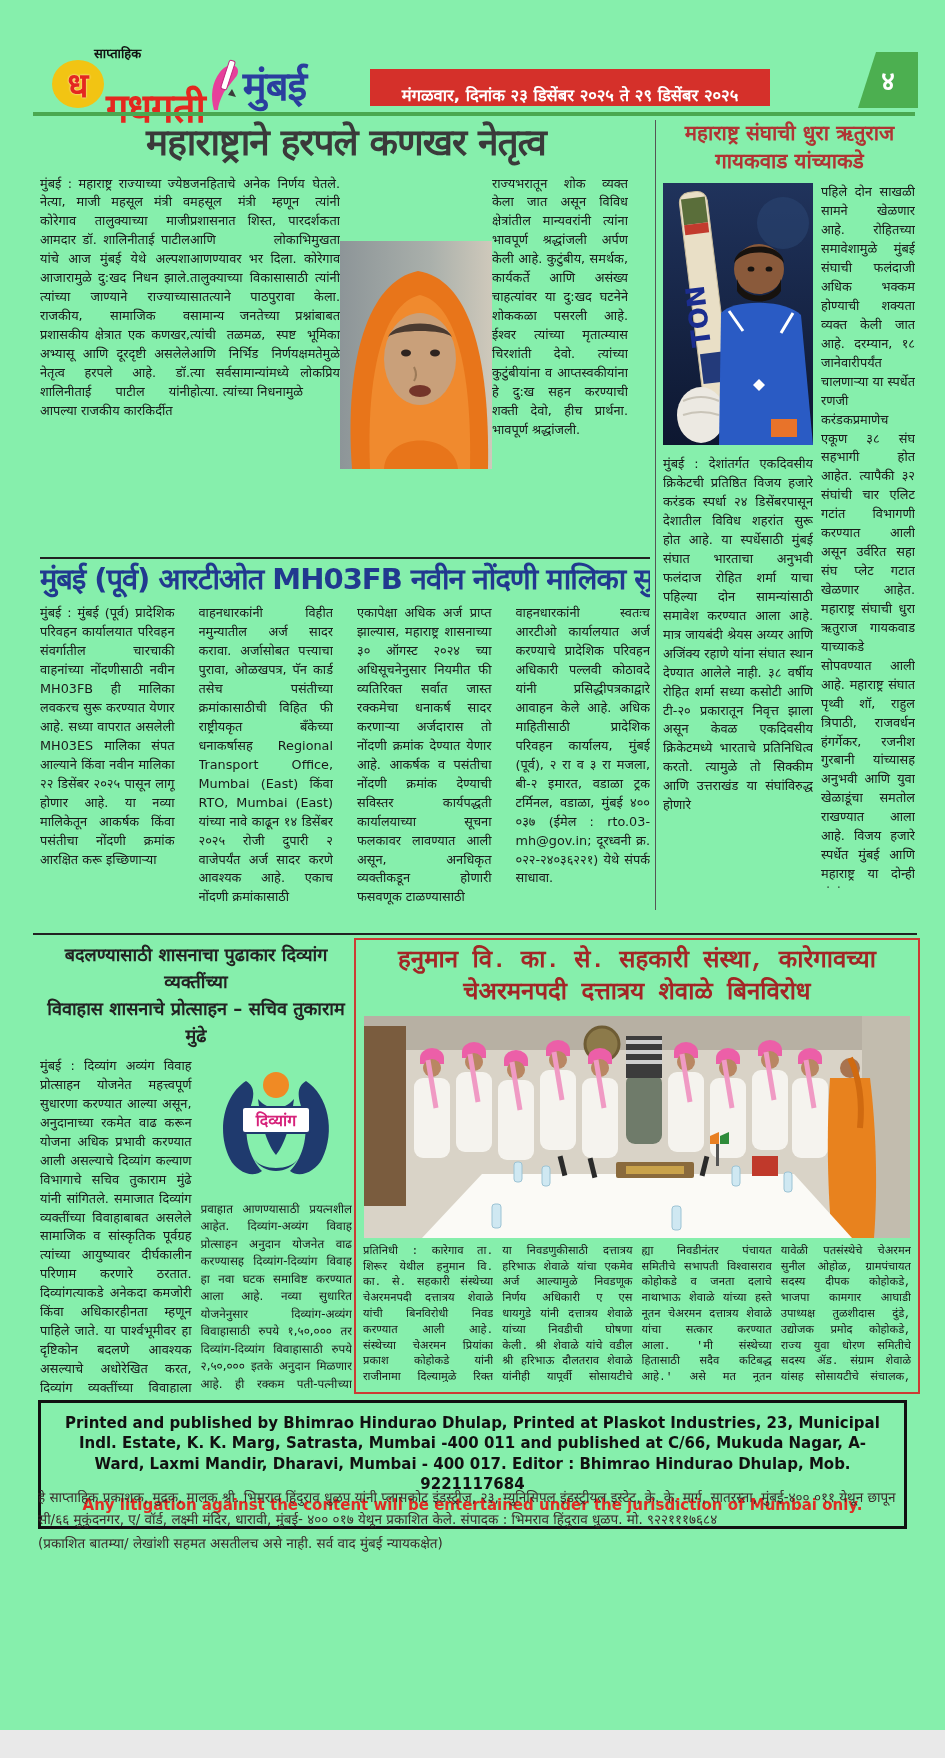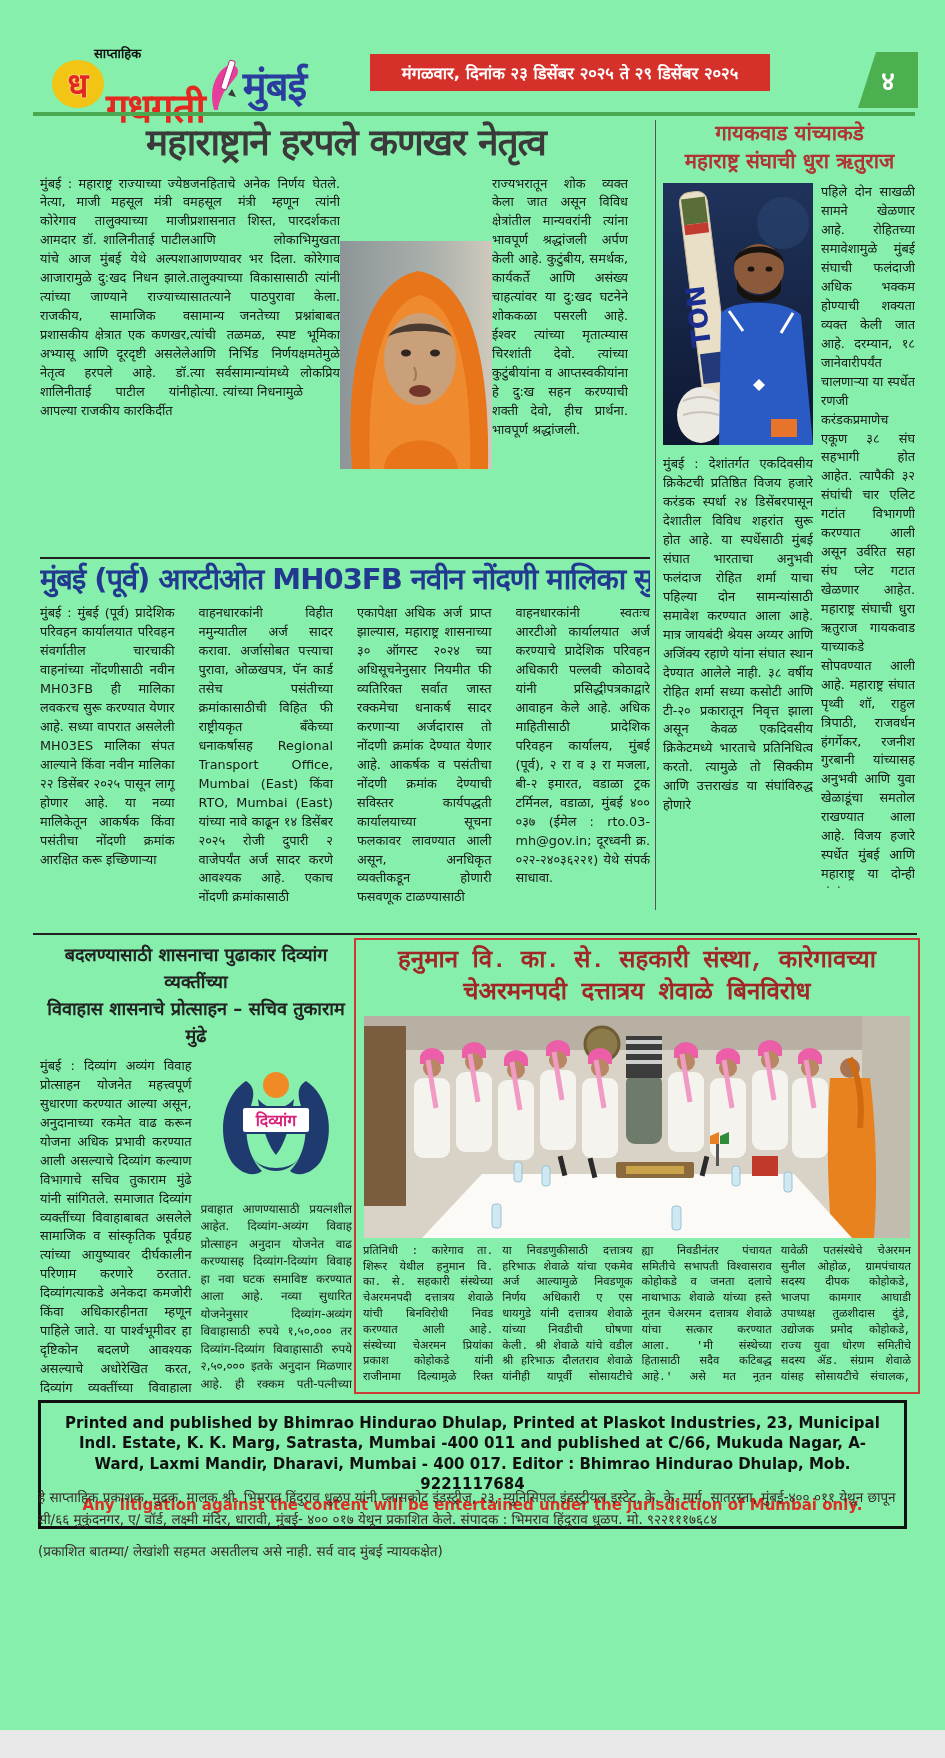--- a/index.html
+++ b/index.html
@@ -8,22 +8,22 @@
   
   .masthead{position:absolute;left:52px;top:44px;width:300px;height:66px;}
   .tagline{position:absolute;left:42px;top:0;font-size:13px;font-weight:bold;color:#111;}
   .title-row{position:absolute;left:0;top:14px;display:flex;align-items:center;height:52px;}
   .dha-circle{width:52px;height:48px;border-radius:50%;background:#f2c413;display:flex;
               align-items:center;justify-content:center;font-size:34px;font-weight:bold;
               color:#e4271f;text-shadow:0 0 2px #fff;}
   .title-mid{font-size:40px;font-weight:bold;color:#e4271f;letter-spacing:-1px;margin-left:2px;margin-top:44px;}
   .pen-icon{margin:0 1px 0 3px;}
   .title-city{font-size:40px;font-weight:bold;color:#2a3d9e;letter-spacing:-1px;}
-  .date-bar{position:absolute;left:370px;top:54px;width:400px;height:37px;background:#d5302a;
-            display:flex;align-items:center;justify-content:center;}
+  .date-bar{position:absolute;left:370px;top:69px;width:400px;height:37px;background:#d5302a;
+            display:flex;align-items:flex-end;justify-content:center;}
   .date-bar span{color:#fff;font-size:16.5px;font-weight:bold;white-space:nowrap;}
   .page-badge{position:absolute;left:858px;top:52px;width:60px;height:56px;background:#4caf50;
               clip-path:polygon(30% 0,100% 0,100% 100%,0 100%);display:flex;align-items:center;
               justify-content:center;color:#fff;font-size:26px;font-weight:bold;}
   .green-rule{position:absolute;left:33px;top:112px;width:882px;height:4px;background:#4aa850;}
   .coltext{font-size:12.8px;line-height:1.48;text-align:justify;overflow:hidden;}
   .hrule{position:absolute;background:#222;height:2px;}
   
   .obituary{position:absolute;left:40px;top:120px;width:612px;height:434px;overflow:hidden;}
   .ob-h1{text-align:center;color:#d32f2a;font-size:25px;font-weight:bold;line-height:1.25;}
@@ -64,21 +64,21 @@
   .hn-body{display:flex;gap:9px;height:138px;}
   .hn-body>div{flex:1;}
   .hn-body .coltext{font-size:11.3px;line-height:1.4;}
   
   .footer-box{position:absolute;left:38px;top:1400px;width:869px;border:3px solid #111;
               box-sizing:border-box;padding:10px 16px;text-align:center;}
   .ft-en{font-size:15px;font-weight:bold;color:#111;line-height:1.35;}
   .ft-red{font-size:15px;font-weight:bold;color:#e02a22;line-height:1.4;margin-top:1px;}
   .footer-mr{position:absolute;left:38px;top:1487px;width:869px;color:#3a2a2a;}
   .ft-mr1{font-size:13.5px;line-height:1.6;}
-  .ft-mr2{font-size:13.5px;margin-top:12px;}
+  .ft-mr2{font-size:13.5px;margin-top:4px;}
 </style>
 </head>
 <body>
 
 <div class="page">
 
   <div class="masthead">
     <div class="tagline">साप्ताहिक</div>
     <div class="title-row">
       <div class="dha-circle">
@@ -124,22 +124,22 @@
         <path d="M74,126 q4,8 0,14" stroke="#9c7a58" stroke-width="2" fill="none"></path>
         <ellipse cx="80" cy="150" rx="11" ry="6" fill="#74352a"></ellipse>
         <path d="M44,228 C46,190 114,190 118,228 Z" fill="#e8751a"></path>
       </svg>
       <div class="coltext ob-c3">राज्यभरातून शोक व्यक्त केला जात असून विविध क्षेत्रांतील मान्यवरांनी त्यांना भावपूर्ण श्रद्धांजली अर्पण केली आहे. कुटुंबीय, समर्थक, कार्यकर्ते आणि असंख्य चाहत्यांवर या दु:खद घटनेने शोककळा पसरली आहे. ईश्वर त्यांच्या मृतात्म्यास चिरशांती देवो. त्यांच्या कुटुंबीयांना व आप्तस्वकीयांना हे दु:ख सहन करण्याची शक्ती देवो, हीच प्रार्थना. भावपूर्ण श्रद्धांजली.</div>
     </div>
   </div>
 
   <div class="cricket">
     <div class="cr-h">
+      <div>महाराष्ट्र संघाची धुरा ऋतुराज</div>
       <div>गायकवाड यांच्याकडे</div>
-      <div>महाराष्ट्र संघाची धुरा ऋतुराज</div>
     </div>
     <div class="cr-body">
       <div class="cr-left">
         <svg width="150" height="262" viewBox="0 0 150 262">
           <defs>
             <linearGradient id="crbg" x1="0" y1="0" x2="0" y2="1">
               <stop offset="0" stop-color="#20335c"></stop>
                 <stop offset="1" stop-color="#0d1730"></stop>
             </linearGradient>
           </defs>

